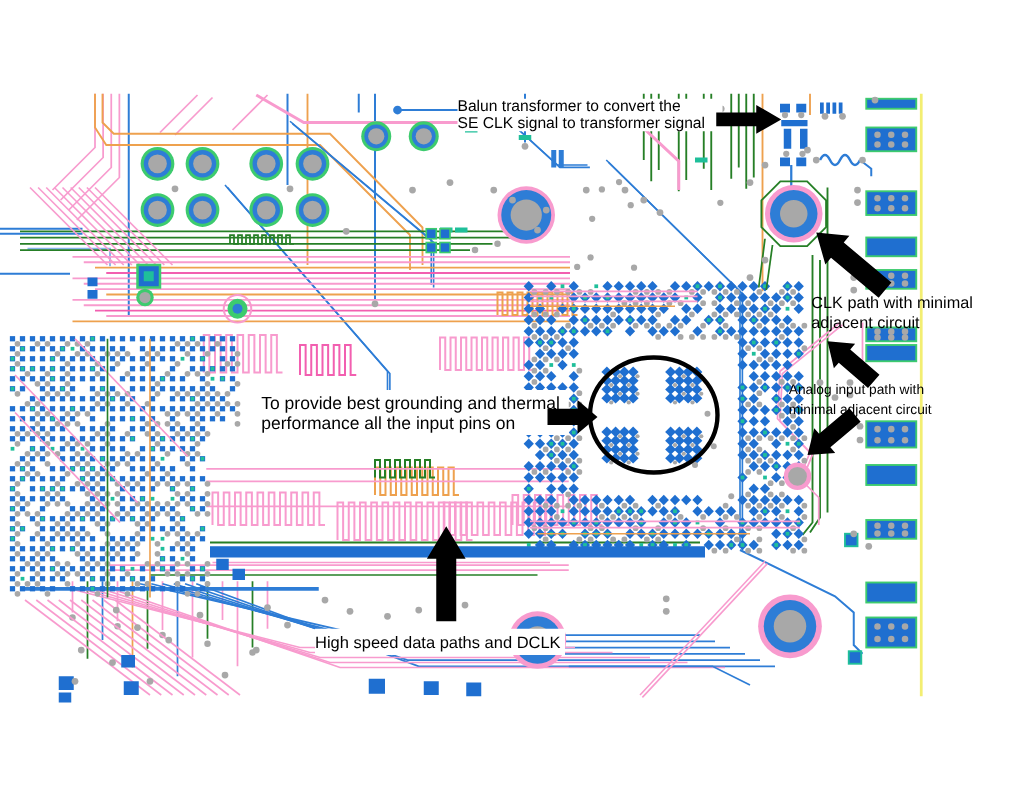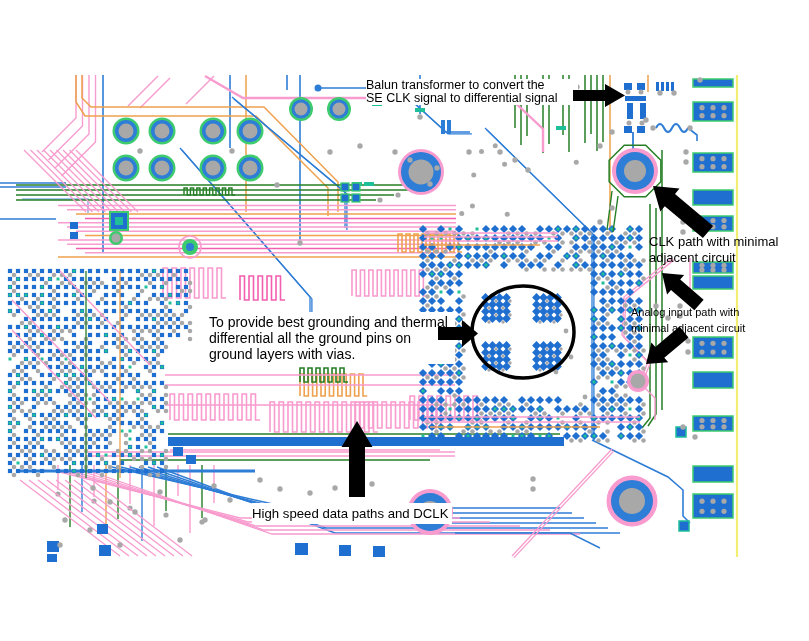--- a/index.html
+++ b/index.html
@@ -1972,37 +1972,36 @@
         <circle cx="461.745542017743" cy="213.59575007809326" r="2.5" fill="#a8a8a8"></circle>
         <circle cx="576.2736163986847" cy="162.24754023598507" r="2.5" fill="#a8a8a8"></circle>
       </g>
       <g>
         <polyline points="737,75 737,557" fill="none" stroke="#f3ee72" stroke-width="2.2"></polyline>
       </g>
     </svg>
 
   <div class="ann bg" id="ann-balun">
     <div class="l">Balun transformer to convert the</div>
-    <div class="l">SE CLK signal to differential signal</div>
+    <div class="l">SE CLK signal to transformer signal</div>
   </div>
 
   <div class="ann" id="ann-clk">
     <div class="l">CLK path with minimal</div>
     <div class="l">adjacent circuit</div>
   </div>
 
   <div class="ann" id="ann-analog">
     <div class="l">Analog input path with</div>
     <div class="l">minimal adjacent circuit</div>
   </div>
 
   <div class="ann bg" id="ann-ground">
     <div class="l">To provide best grounding and thermal</div>
-    <div class="l">differential all the ground pins on</div>
-    <div class="l">ground layers with vias.</div>
+    <div class="l">performance all the input pins on</div>
   </div>
 
   <div class="ann bg" id="ann-high">
     <div class="l">High speed data paths and DCLK</div>
   </div>
 
   <svg id="overlay" width="809" height="641" viewBox="0 0 809 641">
     <polygon fill="#000" points="573,90 605,90 605,84 625,95.5 605,107 605,101 573,101"></polygon>
     <polygon fill="#000" points="653,186 679.5,188.6 675,194 713.1,225.9 702.9,238.1 664.8,206.2 660.3,211.6"></polygon>
     <polygon fill="#000" points="662,273 684.1,275 680.2,279.5 703.6,299.7 694.4,310.3 671,290.1 667.1,294.6"></polygon>

